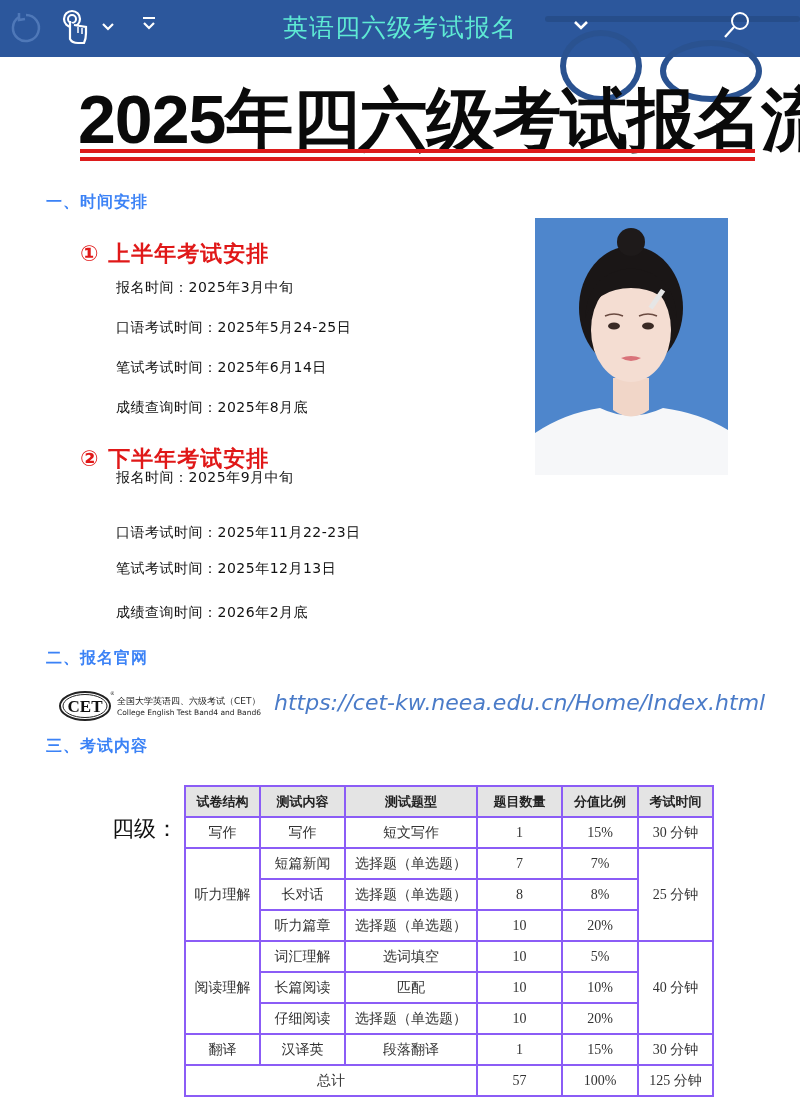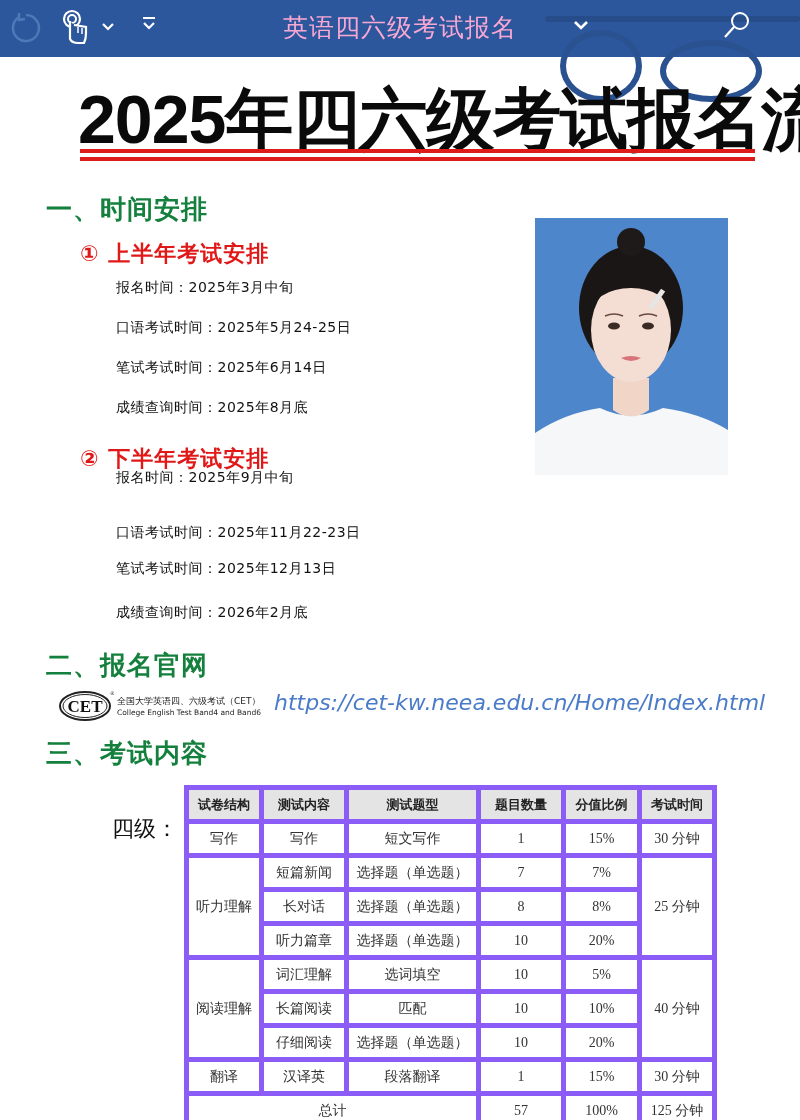--- a/index.html
+++ b/index.html
@@ -3,36 +3,36 @@
 <meta charset="utf-8">
 <style>
   html, body { margin:0; padding:0; }
   body { width:800px; height:1120px; background:#ffffff; position:relative; overflow:hidden;
          font-family:"DejaVu Sans","Liberation Sans",sans-serif; color:#111; }
   .topbar { position:absolute; left:0; top:0; width:800px; height:57px; background:#2c579c; }
   .topbar .ghost1 { position:absolute; left:545px; top:16px; width:255px; height:6px; background:#264d8a; border-radius:3px; }
   .topbar .ghost2 { position:absolute; left:560px; top:30px; width:70px; height:60px; border:6px solid #2a5290; border-radius:50%; }
   .topbar .ghost3 { position:absolute; left:660px; top:40px; width:90px; height:50px; border:6px solid #2a5290; border-radius:50%; }
   .tb-icon { position:absolute; }
-  .tb-title { position:absolute; left:0; width:800px; top:11px; text-align:center; color:#f9a8d4; font-size:25px; letter-spacing:1px; }
+  .tb-title { position:absolute; left:0; width:800px; top:11px; text-align:center; color:#5eead4; font-size:25px; letter-spacing:1px; }
   .doc-title { position:absolute; left:78px; top:84px; width:680px; font-family:"Liberation Sans","DejaVu Sans",sans-serif;
                font-weight:bold; font-size:68px; line-height:70px; letter-spacing:-1px; color:#0a0a0a; white-space:nowrap; }
   .rline { position:absolute; left:80px; width:675px; height:4px; background:#dd1c1c; }
-  .h1 { position:absolute; left:46px; font-size:26px; font-weight:bold; color:#15803d; letter-spacing:1px; }
+  .h1 { position:absolute; left:46px; font-size:16px; font-weight:bold; color:#3b82f6; letter-spacing:1px; }
   .h2 { position:absolute; left:80px; font-size:22px; font-weight:bold; color:#e01818; letter-spacing:1px; }
   .line { position:absolute; left:116px; font-size:14px; color:#111; letter-spacing:0.5px; white-space:nowrap; }
   .photo { position:absolute; left:535px; top:218px; width:193px; height:257px; background:#4e86cc; overflow:hidden; }
   .cet-logo { position:absolute; left:58px; top:690px; }
   .cet-text1 { position:absolute; left:117px; top:695px; font-size:9px; color:#222; white-space:nowrap; }
   .cet-text2 { position:absolute; left:117px; top:708px; font-size:7.5px; color:#222; white-space:nowrap; }
   .url { position:absolute; left:274px; top:690px; font-size:22px; font-style:italic; color:#4a7bc8; white-space:nowrap; }
   .level { position:absolute; left:112px; top:814px; font-size:22px; color:#111; }
   table.exam { position:absolute; left:184px; top:785px; border-collapse:collapse; font-family:"Liberation Serif","DejaVu Serif",serif;
                font-size:14px; color:#333; }
-  table.exam td, table.exam th { border:5px solid #8b5cf6; text-align:center; padding:0; height:29px; }
+  table.exam td, table.exam th { border:2px solid #8b5cf6; text-align:center; padding:0; height:29px; }
   table.exam th { background:#e4e4e4; font-weight:bold; font-family:"DejaVu Sans",sans-serif; font-size:13px; color:#222; }
 </style>
 </head>
 <body>
 
 <div class="topbar">
   <div class="ghost1"></div>
   <div class="ghost2"></div>
   <div class="ghost3"></div>
 

